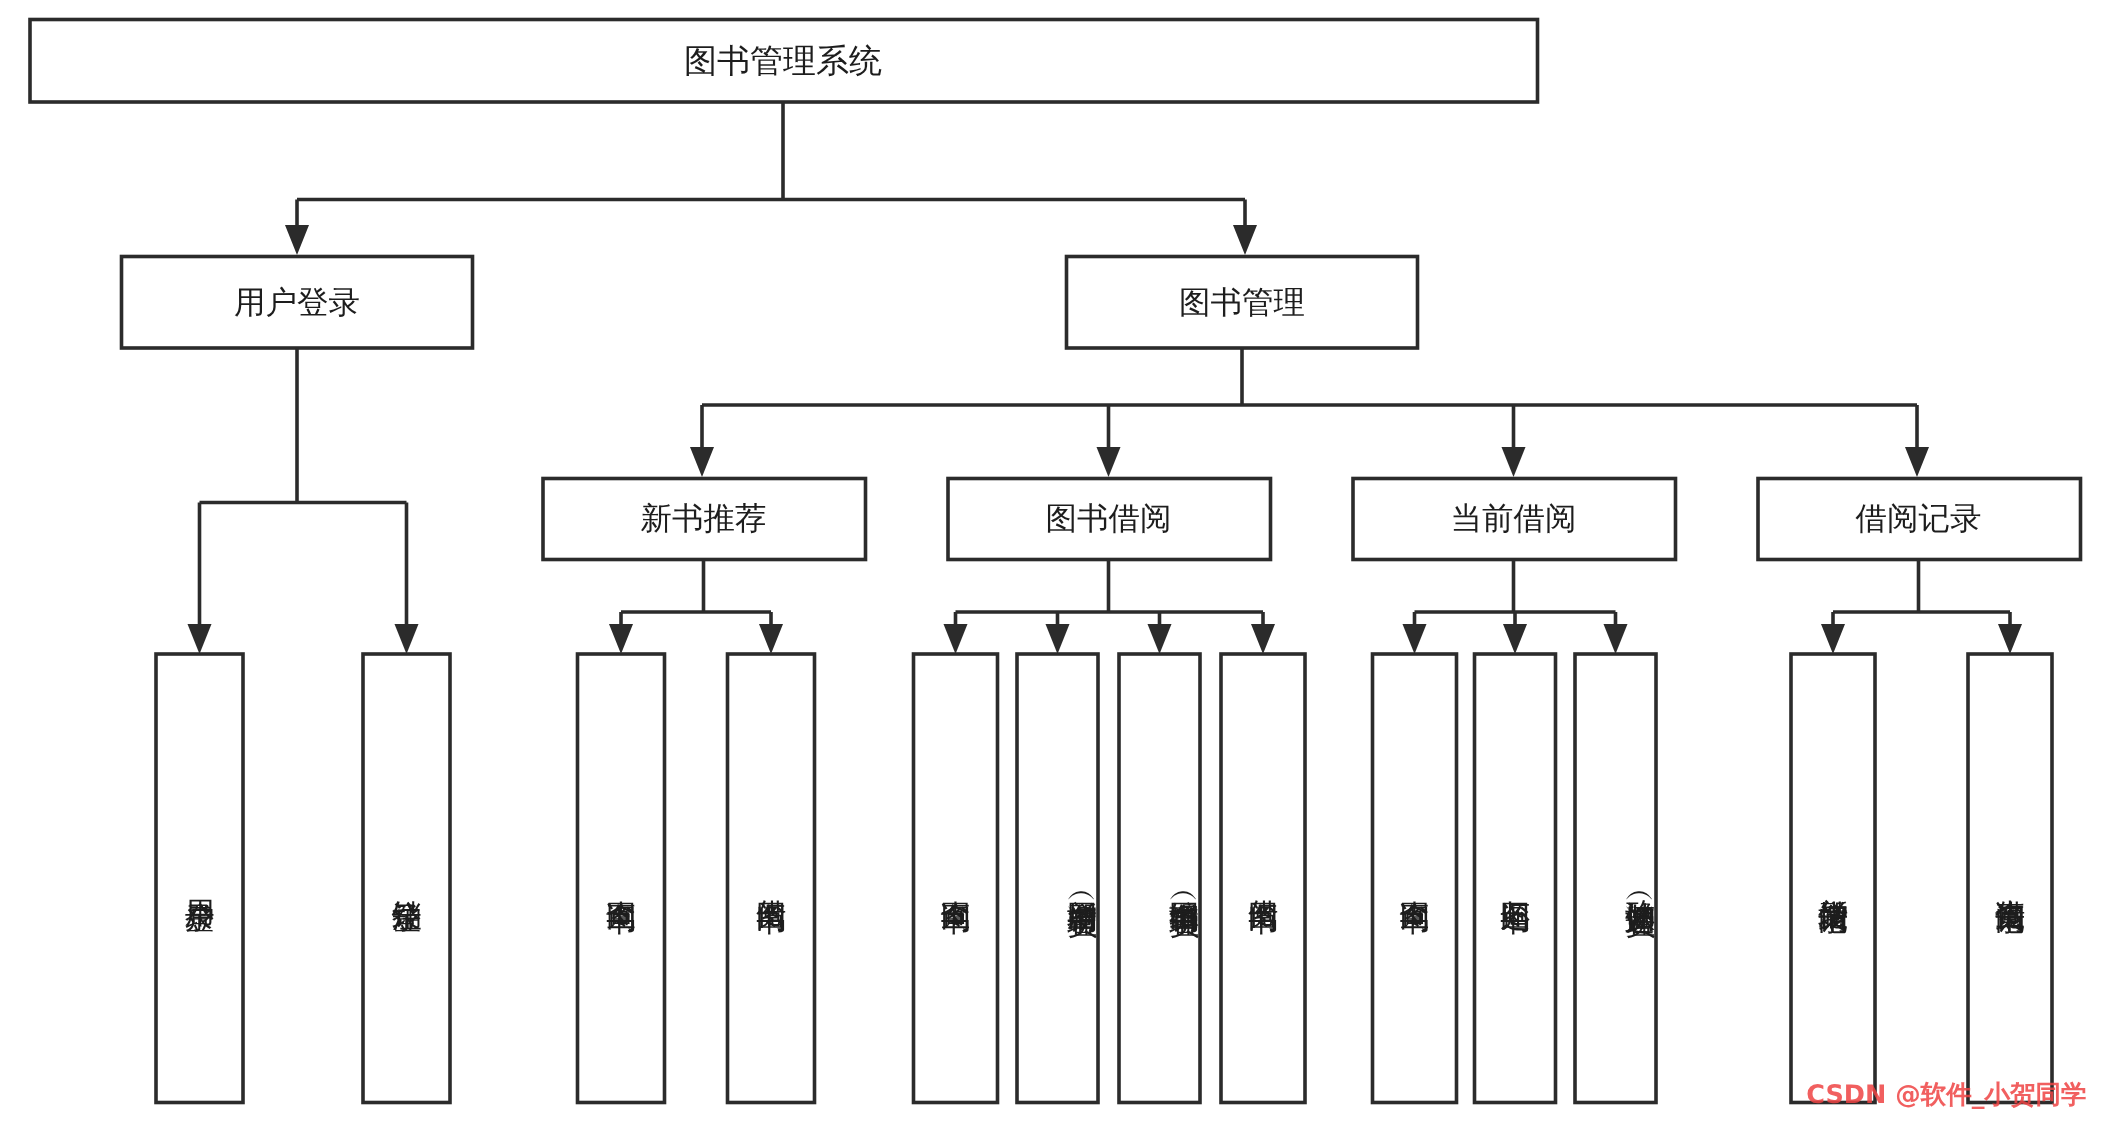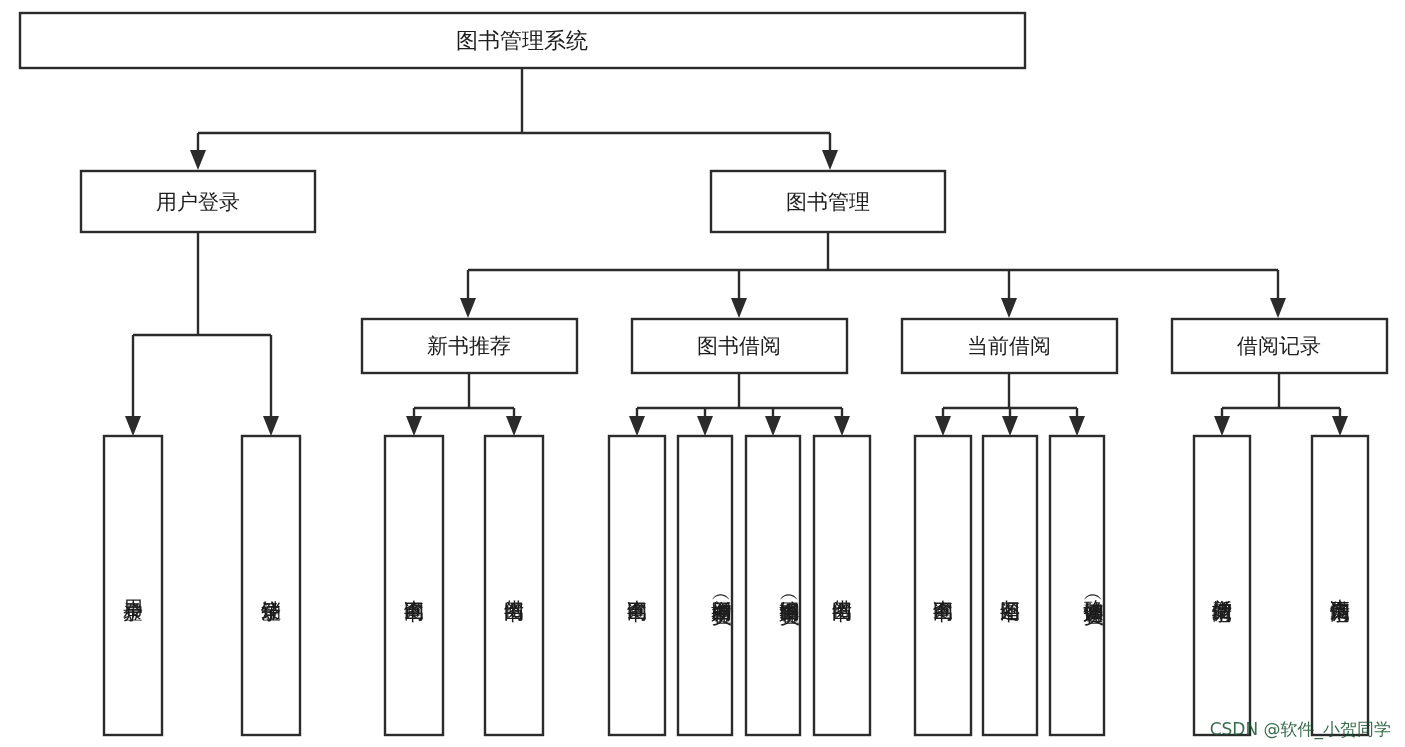--- a/index.html
+++ b/index.html
@@ -62,23 +62,24 @@
     text-align: center;
     pointer-events: none;
     white-space: nowrap;
   }
   .watermark {
     position: absolute;
     right: 14px;
     bottom: 6px;
     font-family: "DejaVu Sans", "Liberation Sans", sans-serif;
     font-size: 17px;
-    color: #14532d;
+    color: #ef4444;
     opacity: 0.85;
     white-space: nowrap;
+    font-weight: bold;
   }
 </style>
 </head>
 <body>
 
 <div id="diagram-root">
 
   <svg class="flow" viewBox="0 0 1405 747">
 
     <g>

